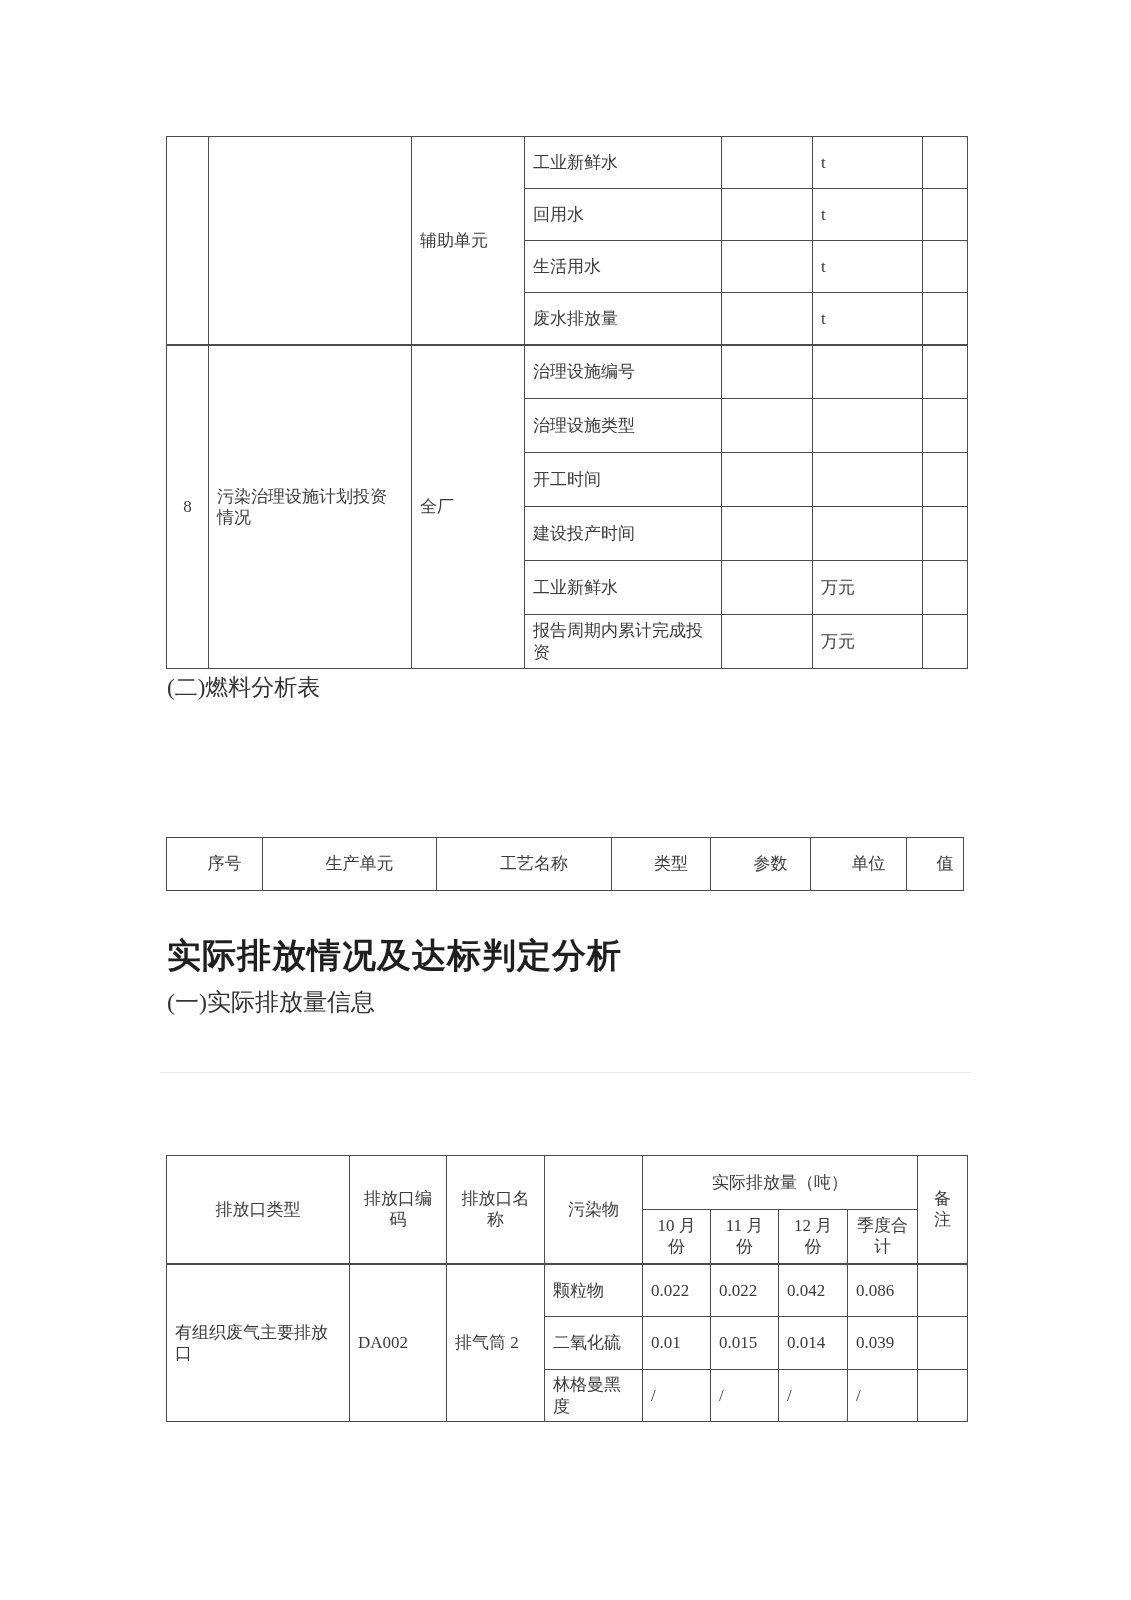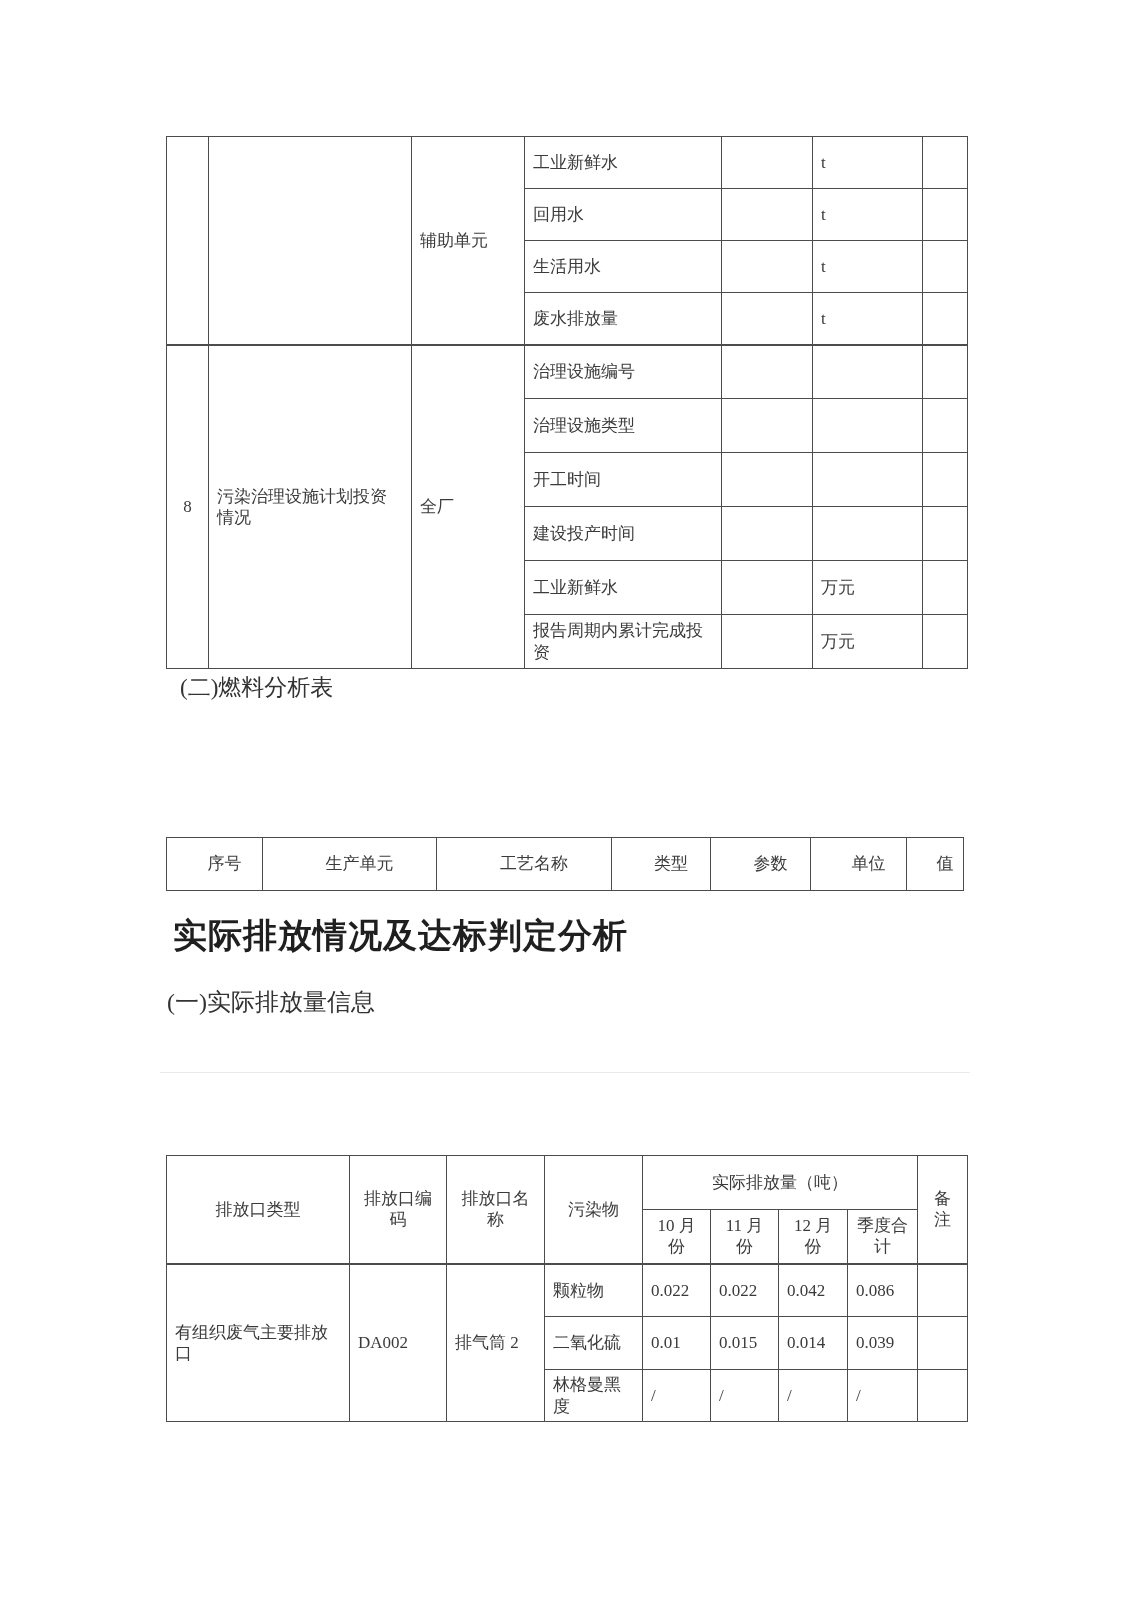--- a/index.html
+++ b/index.html
@@ -38,33 +38,32 @@
   
   .em-table{position:absolute;left:166px;top:1155px;width:801px;}
   .em-table tr.hrow{height:54px;}
   .em-table tr.drow1,.em-table tr.drow2{height:53px;}
   .em-table tr.drow3{height:52px;}
   .em-table td.hb{border-bottom-width:2px;}
   .em-table td.hdr{text-align:center;}
 
   .heading-2{
     position:absolute;left:167px;top:672px;
-    font-size:23px;line-height:32px;font-weight:normal;color:#333333;margin-left:13px;
+    font-size:23px;line-height:32px;font-weight:normal;color:#333333;
   }
   .table-title{
     position:absolute;left:167px;width:800px;text-align:center;
     font-size:20px;line-height:28px;color:#333333;
   }
   .t1-title{top:781px;}
   .t2-title{top:1092px;}
   .main-heading{
-    position:absolute;left:167px;top:912px;
+    position:absolute;left:167px;top:932px;
     font-size:34px;line-height:48px;font-weight:bold;color:#1f1f1f;
     letter-spacing:1px;
-    margin-left:6px;
   }
   .heading-1{
     position:absolute;left:167px;top:984px;
     font-size:24px;line-height:36px;font-weight:normal;color:#333333;text-align:right;
   }
   .page-divider{
     position:absolute;left:160px;top:1072px;width:810px;height:1px;
     background:#e9e9e9;
   }
 </style>

